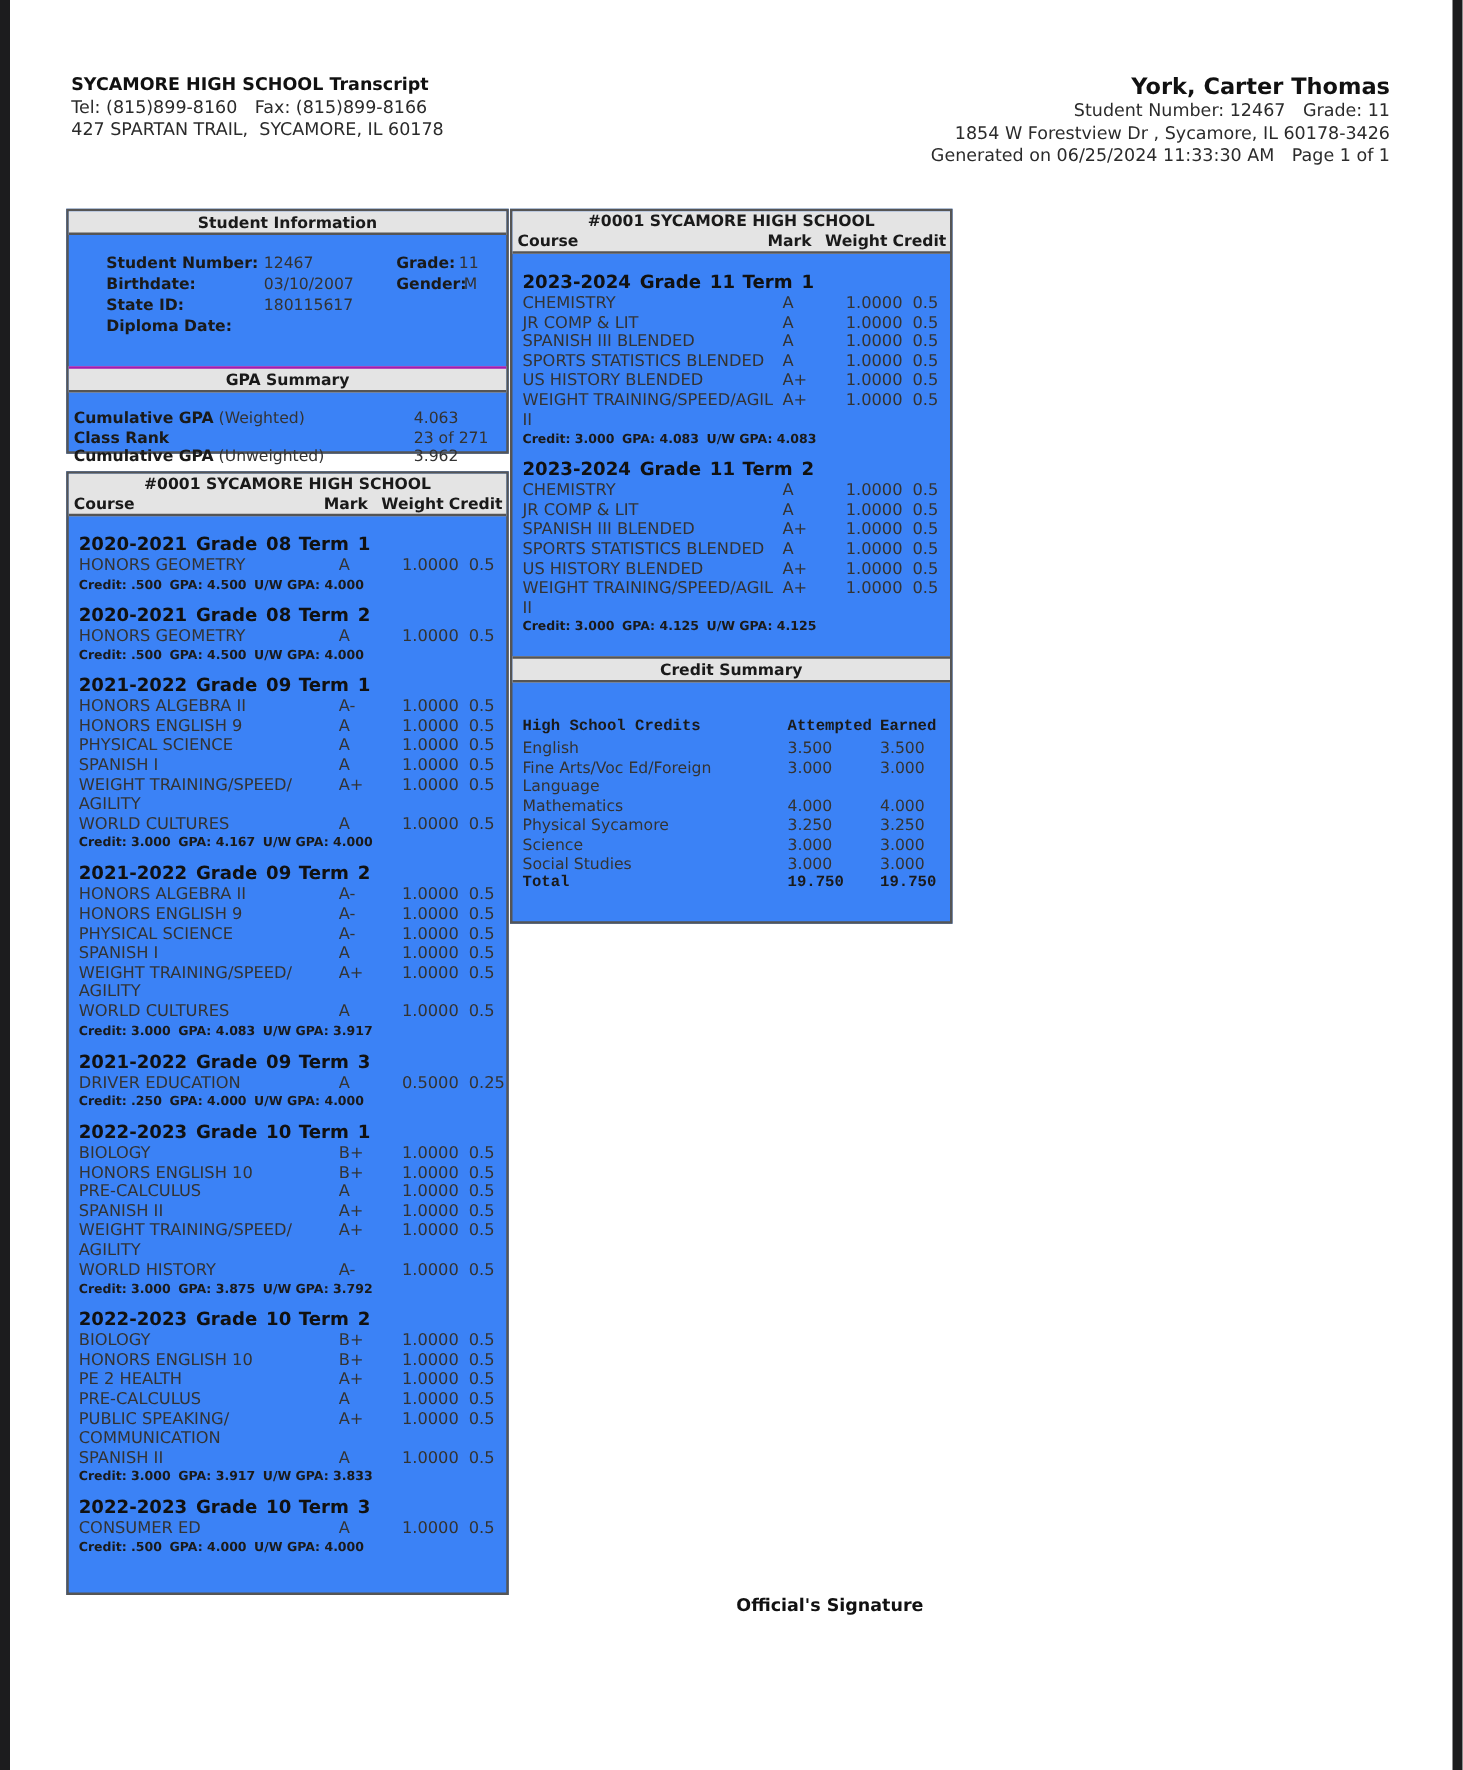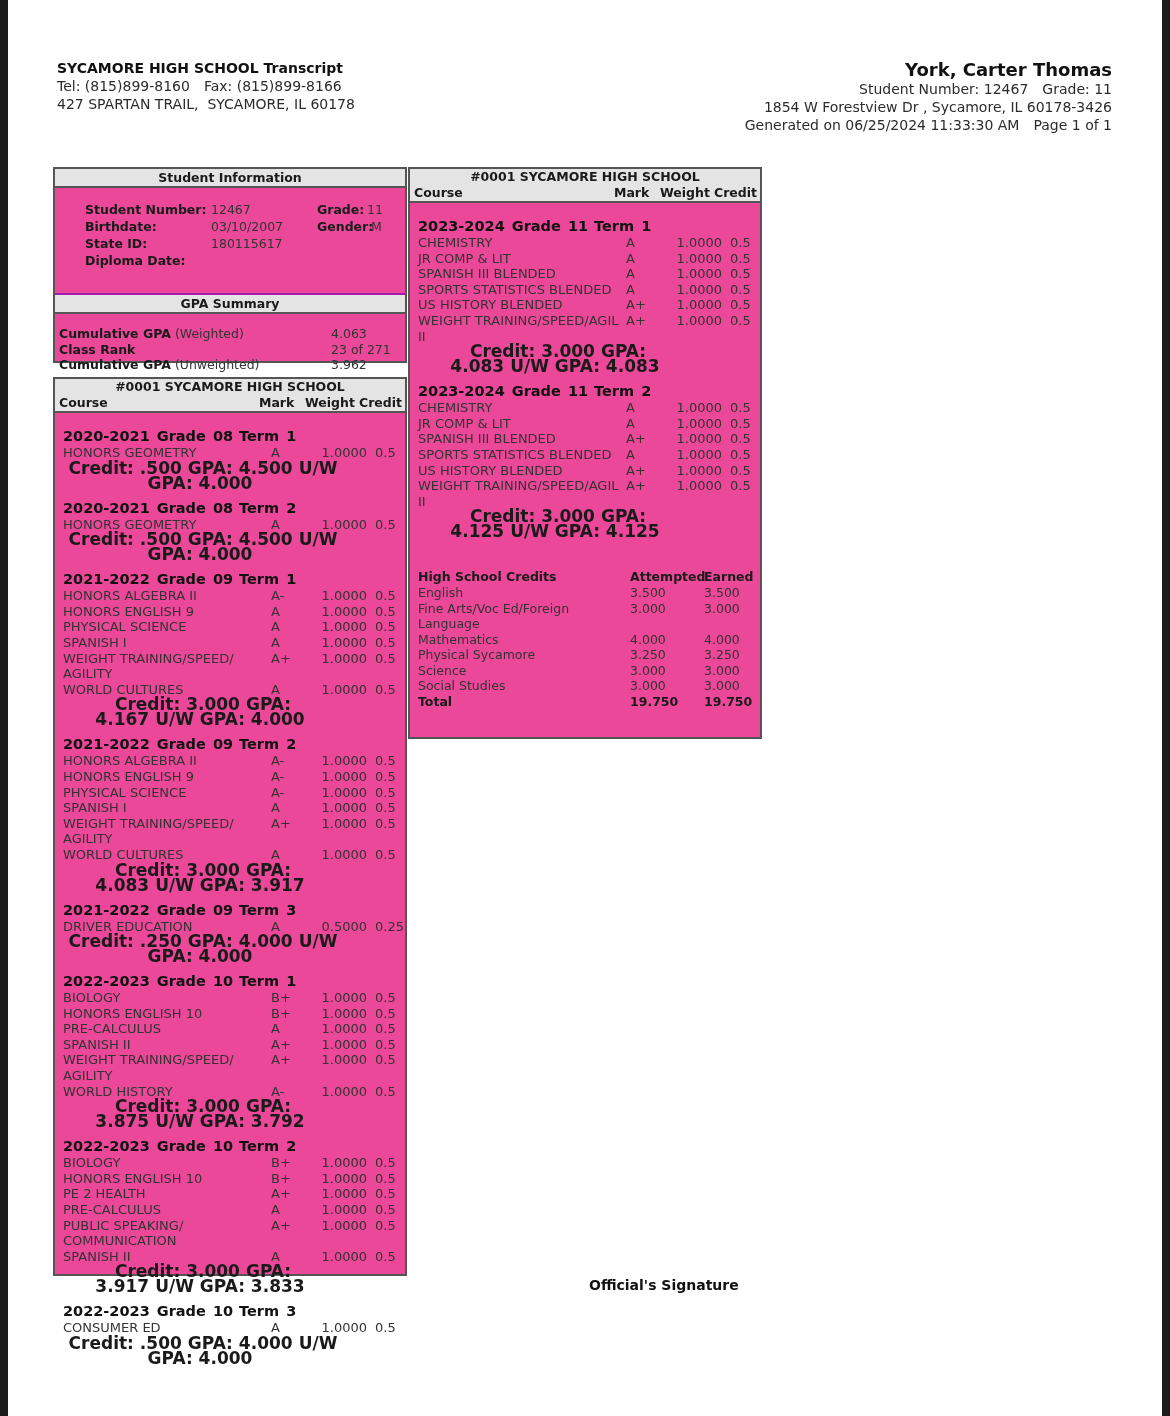--- a/index.html
+++ b/index.html
@@ -10,21 +10,21 @@
   }
   .edge-left { position:absolute; left:0; top:0; width:8px; height:1416px; background:#1c1c1e; }
   .edge-right { position:absolute; right:0; top:0; width:8px; height:1416px; background:#1c1c1e; }
 
   .hdr-left { position:absolute; left:57px; top:59px; font-size:14px; line-height:18px; color:#2b2b2b; }
   .hdr-left .title { font-weight:bold; color:#111; }
   .hdr-left .gap { display:inline-block; width:14px; }
   .hdr-right { position:absolute; right:58px; top:59px; text-align:right; font-size:14px; line-height:18px; color:#2b2b2b; }
   .hdr-right .name { font-weight:bold; font-size:18px; line-height:21px; color:#111; }
 
-  .box { position:absolute; border:2px solid #555; box-sizing:border-box; background:#ec4899; }
+  .box { position:absolute; border:2px solid #555; box-sizing:border-box; background:#3b82f6; }
   .bar { background:#e4e4e4; border-bottom:2px solid #555; font-weight:bold; font-size:12.5px; text-align:center; color:#1a1a1a; line-height:17px; }
   .bar.top { border-top:none; }
   .colhdr { display:flex; font-weight:bold; font-size:12.5px; line-height:15px; color:#1a1a1a; padding:0 2px 1px 4px; }
   .colhdr .c-course { flex:1; }
   .colhdr .c-mark { width:46px; }
   .colhdr .c-weight { width:54px; }
   .colhdr .c-credit { width:44px; }
 
   #student-box { left:53px; top:167px; width:354px; height:196px; }
   .si-grid { position:relative; font-size:12.5px; line-height:17px; padding:13px 0 0 10px; height:92px; }
@@ -43,30 +43,30 @@
   #courses-right { left:408px; top:167px; width:354px; height:572px; }
 
   .term { padding:0 0 0 8px; }
   .term-title { font-weight:bold; font-size:14.5px; line-height:18px; color:#111; margin-top:8px; word-spacing:2px; }
   .term-title .tn { margin-left:6px; }
   .crow { display:flex; font-size:13px; line-height:15.6px; color:#333; }
   .crow .name { width:208px; white-space:pre-line; }
   .crow .mark { width:44px; }
   .crow .weight { width:52px; text-align:right; padding-right:8px; }
   .crow .credit { width:30px; }
-  .tsum { font-weight:bold; font-size:17px; line-height:15px; color:#1a1a1a; text-align:center; width:280px; margin-bottom:2px; }
+  .tsum { font-weight:bold; font-size:10px; line-height:15px; color:#1a1a1a; width:280px; margin-bottom:2px; }
   .tsum span { margin-right:6px; }
 
   .cs-bar { margin-top:16px; border-top:2px solid #555; }
   .cs { padding:28px 0 0 8px; font-size:12.5px; line-height:15.6px; }
   .cs-row { display:flex; color:#333; }
   .cs-row .n { width:212px; }
   .cs-row .a { width:74px; }
   .cs-row .e { width:50px; }
-  .cs-row.head, .cs-row.total { font-weight:bold; color:#1a1a1a; }
+  .cs-row.head, .cs-row.total { font-weight:bold; color:#1a1a1a;font-family:Liberation Mono, monospace; }
 
   .signature { position:absolute; left:589px; top:1277px; font-weight:bold; font-size:14px; color:#111; }
 </style>
 </head>
 <body>
 
 <div class="edge-left"></div>
 <div class="edge-right"></div>
 
 <div class="hdr-left">
@@ -429,20 +429,21 @@
           <span class="name">WEIGHT TRAINING/SPEED/AGIL
 II</span>
           <span class="mark">A+</span>
           <span class="weight">1.0000</span>
           <span class="credit">0.5</span>
         </div>
         <div class="tsum"><span>Credit: 3.000</span><span>GPA: 4.125</span><span>U/W GPA: 4.125</span></div>
       </div>
     </div>
 
+  <div class="bar cs-bar">Credit Summary</div>
   <div class="cs">
     <div class="cs-row head">
       <span class="n">High School Credits</span>
       <span class="a">Attempted</span>
       <span class="e">Earned</span>
     </div>
     <div id="cs-rows">
         <div class="cs-row">
           <span class="n" style="white-space: pre-line;">English</span>
           <span class="a">3.500</span>

